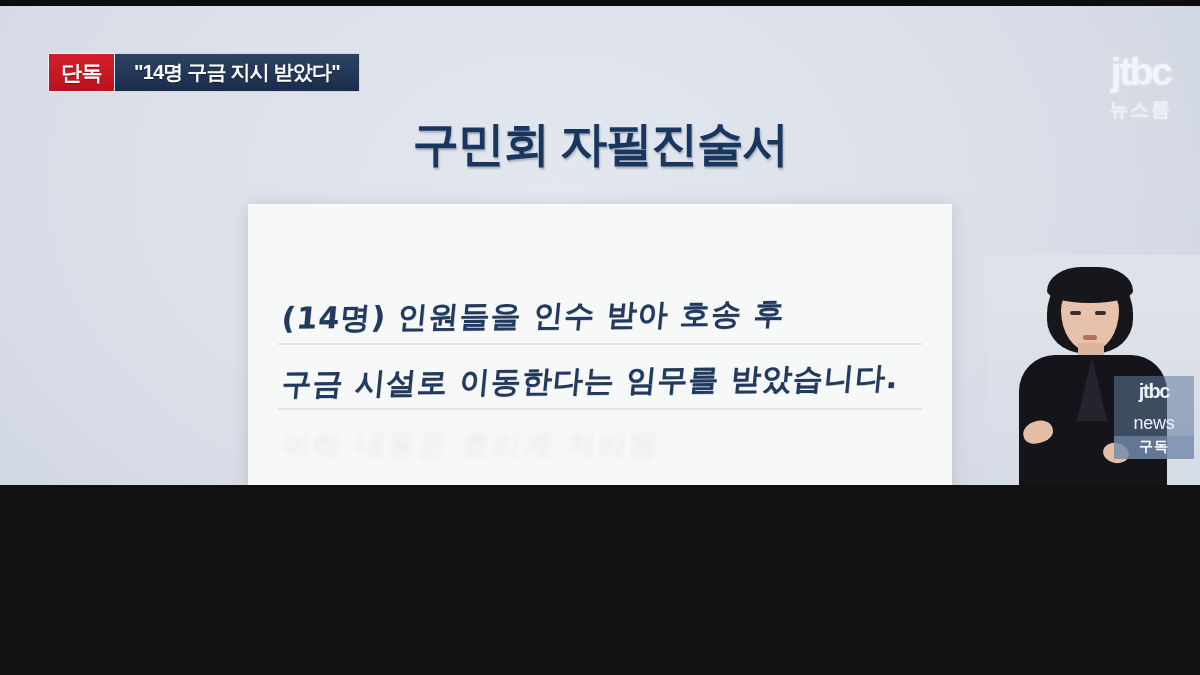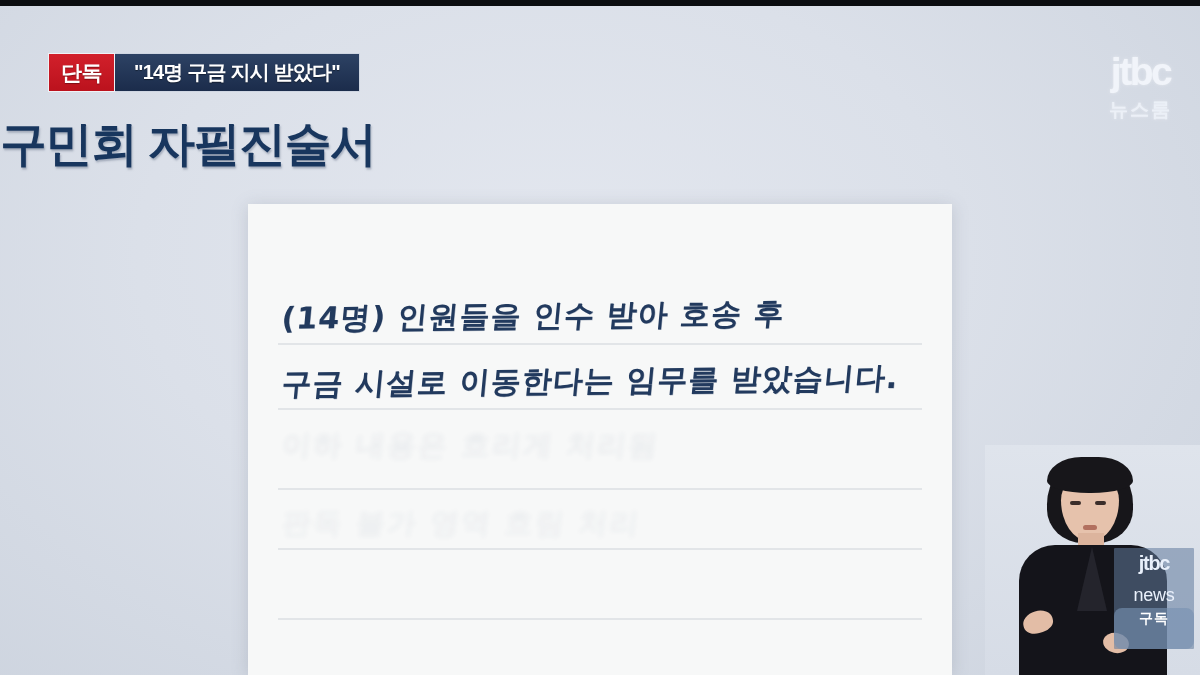--- a/index.html
+++ b/index.html
@@ -4,21 +4,21 @@
 <style>
   * { margin:0; padding:0; box-sizing:border-box; }
   html,body { width:1200px; height:675px; overflow:hidden; }
   body {
     font-family:"Liberation Sans", sans-serif;
     background:#111;
   }
 
   #stage {
     position:relative;
-    width:1200px; height:675px;
+    width:1200px; height:485px;
     overflow:hidden;
     background:
       radial-gradient(ellipse 900px 620px at 46% 38%, #e3e7ef 0%, #dbe0e9 46%, #ccd3de 100%);
   }
 
   
   #topbar {
     position:absolute; left:0; top:0; width:1200px; height:6px;
     background:#0b0d10;
   }
@@ -65,21 +65,21 @@
   #bug-sub {
     margin-top:6px;
     font-size:19px; font-weight:bold;
     color:#eef2f9; letter-spacing:2px;
     text-shadow:0 0 3px rgba(255,255,255,.45);
   }
 
   
   #page-title {
     position:absolute; left:0; top:113px; width:1200px;
-    text-align:left;
+    text-align:center;
     font-size:47px; font-weight:bold;
     letter-spacing:-1.5px;
     color:#18365e;
     text-shadow:1px 2px 2px rgba(120,132,152,.55);
   }
 
   
   #doc-card {
     position:absolute; left:248px; top:204px;
     width:704px; height:471px;
@@ -209,21 +209,21 @@
     letter-spacing:-1.3px; line-height:1;
   }
   #sub-news {
     font-size:18px; color:#eaf1fc; line-height:1.05;
     letter-spacing:-0.3px; margin-top:13px;
   }
   #sub-label {
     margin-top:3px;
     background:rgba(120,146,178,.62);
     color:#fff; font-size:14px; font-weight:bold;
-    letter-spacing:1px; padding:2px 0 21px;border-radius:8px;
+    letter-spacing:1px; padding:2px 0 3px;
   }
 </style>
 </head>
 <body>
 
 <div id="stage">
 
   <div id="topbar"></div>
 
   <div id="headline-strip">

